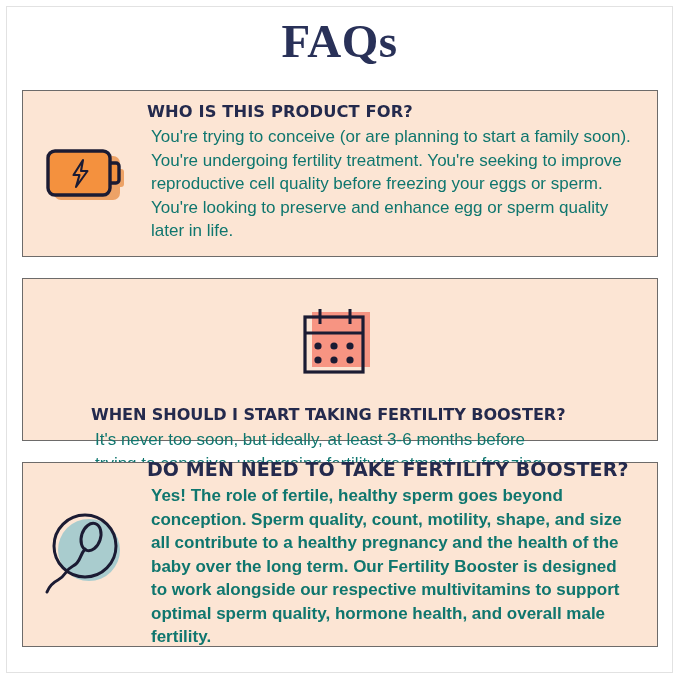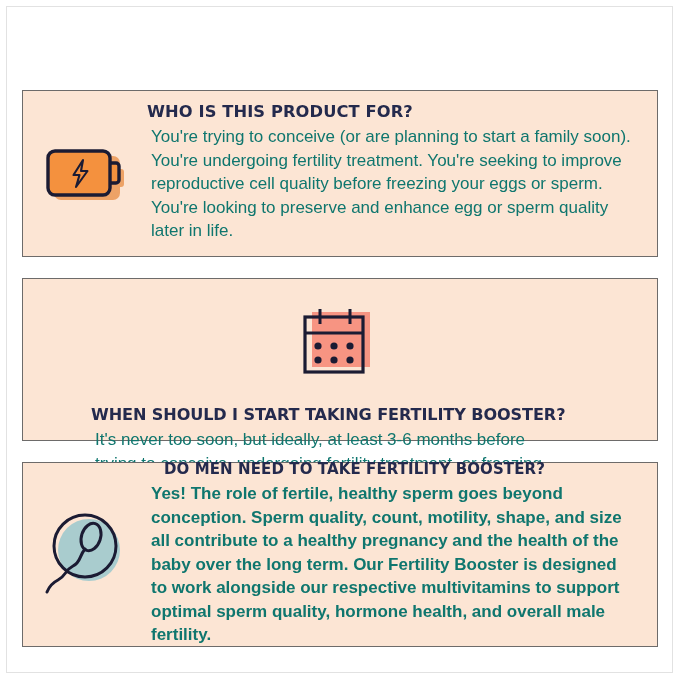--- a/index.html
+++ b/index.html
@@ -75,21 +75,21 @@
   .card-heading {
     font-family: "DejaVu Sans", sans-serif;
     font-weight: 700;
     font-size: 16.3px;
     letter-spacing: 0.1px;
     color: #242a4d;
     margin: 0 0 2px 0;
     white-space: nowrap;
   }
   #card-1 .card-heading { font-size: 16.1px; letter-spacing: -0.1px; }
-  #card-2 .card-heading { font-size: 15px; margin-left: 17px; }
+  #card-2 .card-heading { font-size: 19px; }
 
   .card-text {
     font-family: "Liberation Sans", sans-serif;
     font-size: 17px;
     line-height: 23.5px;
     color: #0f766e;
     margin: 4px;
     max-width: 486px;
   }
   #card-0 .card-text { max-width: 480px; }
@@ -99,20 +99,21 @@
   
   .icon-svg { display: block; }
 </style>
 </head>
 <body>
 
 <div class="page">
 
   <div class="page-frame"></div>
 
+  <div class="title">FAQs</div>
 
   <div class="card" id="card-0">
     <div class="card-icon">
       <svg class="icon-svg" width="86" height="62" viewBox="0 0 86 62">
 
         <rect x="12" y="13" width="66" height="44" rx="7" fill="#eda266"></rect>
         <rect x="73" y="26" width="9" height="18" rx="3" fill="#eda266"></rect>
 
         <path d="M66 20 h8 a3 3 0 0 1 3 3 v14 a3 3 0 0 1 -3 3 h-8 z" fill="#f4913e" stroke="#1b1b33" stroke-width="3.4" stroke-linejoin="round"></path>
 

